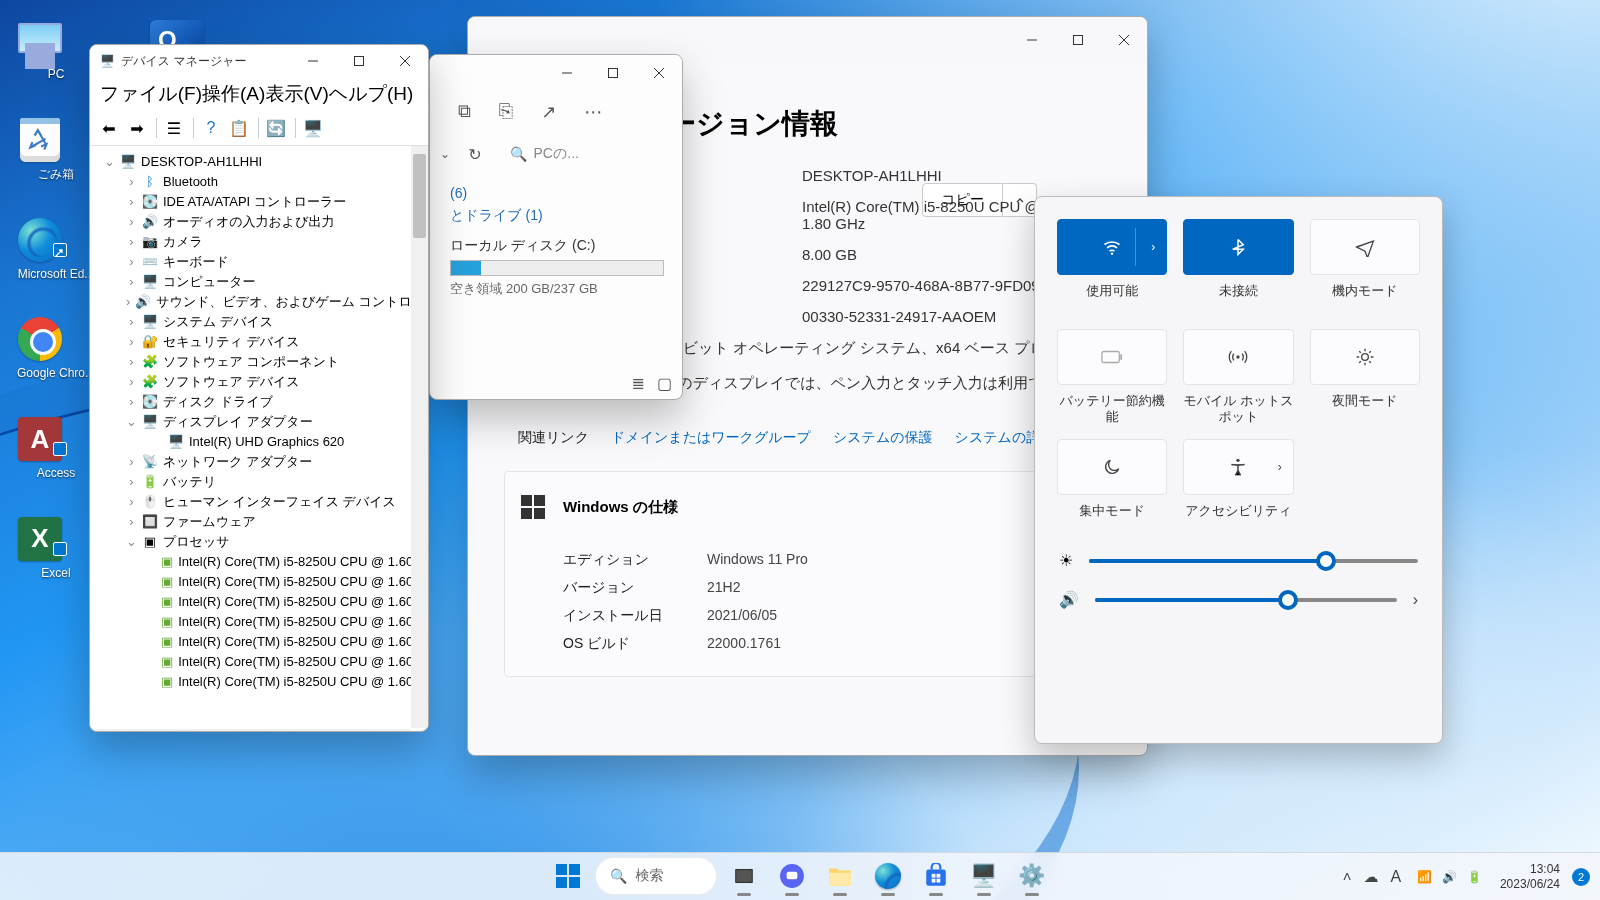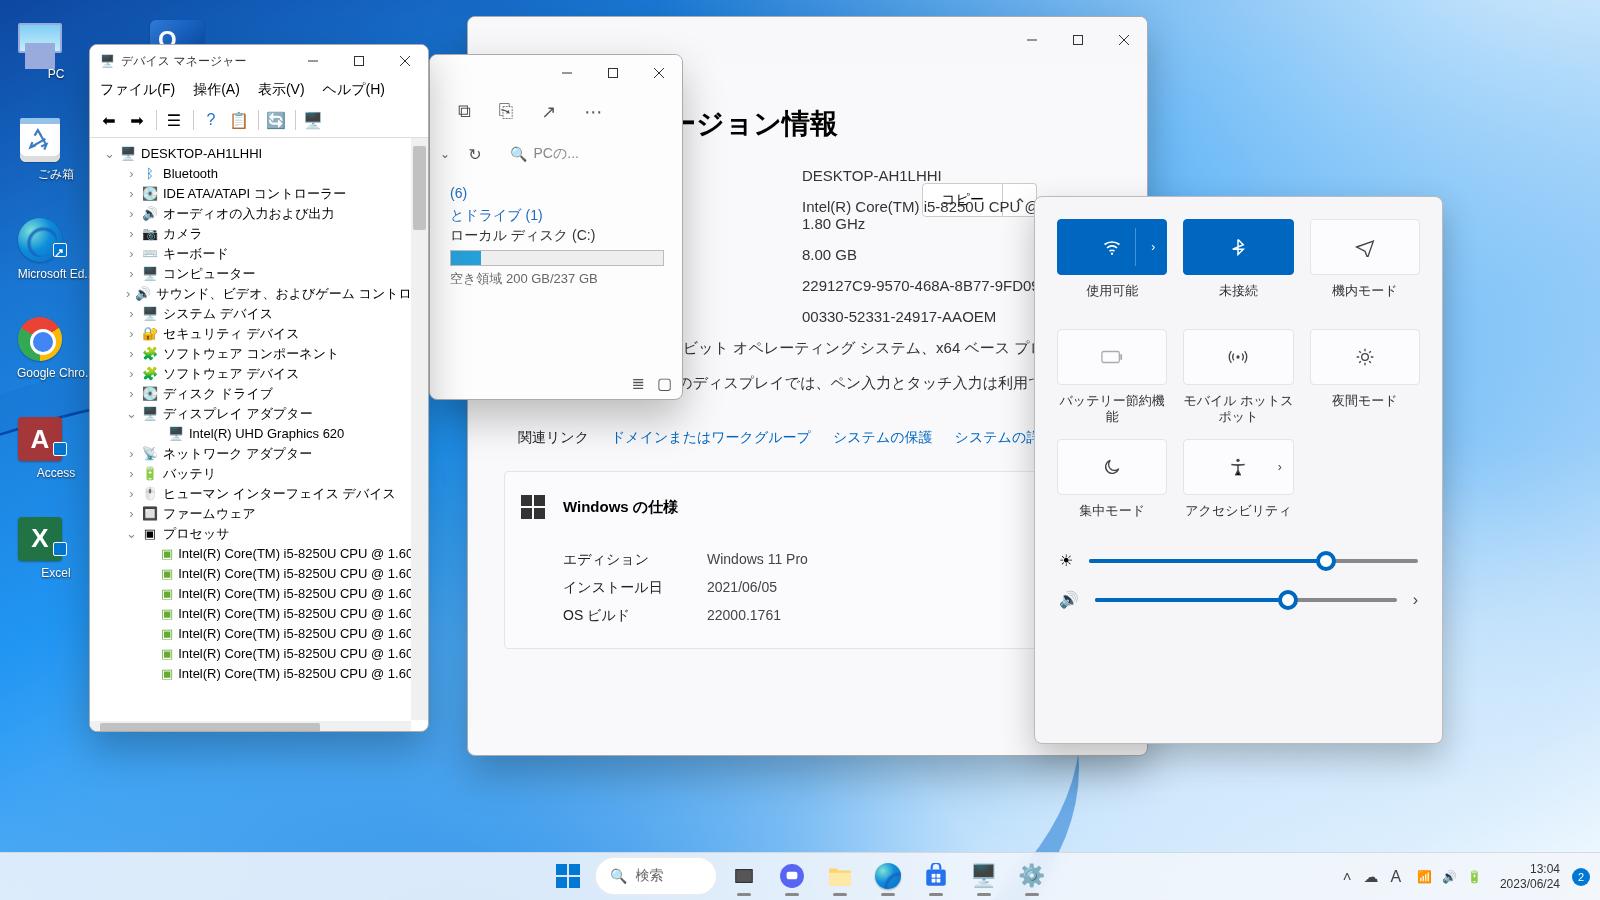--- a/index.html
+++ b/index.html
@@ -33,21 +33,21 @@
 .win{position:absolute;background:#fff;border:1px solid #ababab;border-radius:8px;box-shadow:0 18px 40px rgba(0,0,0,.25);overflow:hidden}
 .titlebar{height:32px;display:flex;align-items:center;justify-content:space-between;padding:0 0 0 10px}
 .titlebar .t{display:flex;align-items:center;gap:6px;font-size:12px;color:#333}
 .wbtns{display:flex}
 .wbtn{width:46px;height:32px;display:flex;align-items:center;justify-content:center;cursor:pointer;color:#333}
 .wbtn svg{width:10px;height:10px}
 
 
 #dm{top:44px;left:89px;width:340px;height:688px;z-index:40;border-radius:8px}
 #dm .titlebar{background:#fff;border-bottom:none}
-.dm-menu{display:flex;gap:18px;padding:4px 10px 6px;font-size:14px}
+.dm-menu{display:flex;padding:4px 10px 6px;font-size:19px}
 .dm-menu span{cursor:pointer}
 .dm-tb{display:flex;gap:0;padding:2px 6px 4px;border-bottom:1px solid #ddd;align-items:center}
 .dm-tb .tbtn{width:26px;height:26px;display:flex;align-items:center;justify-content:center;cursor:pointer;margin-right:2px}
 .dm-tb .sep{width:1px;height:20px;background:#ccc;margin:0 4px}
 .dm-tree{padding:6px 0 8px 4px;position:relative;height:600px;overflow:hidden}
 .tn{display:flex;align-items:center;gap:5px;font-size:13px;line-height:20px;white-space:nowrap;cursor:pointer;padding:0 4px}
 .tn .exp{width:11px;height:11px;display:inline-flex;align-items:center;justify-content:center;color:#888}
 .tn .dico{width:16px;height:16px;display:inline-flex;align-items:center;justify-content:center;font-size:13px}
 .tn.l1{padding-left:10px}
 .tn.l2{padding-left:32px}
@@ -61,21 +61,21 @@
 #ex{top:54px;left:429px;width:254px;height:346px;z-index:35;border-radius:8px;background:#fdfdfd}
 #ex .titlebar{height:36px;background:#fdfdfd}
 .ex-tb{display:flex;gap:28px;padding:10px 16px 12px 28px;font-size:18px;color:#555}
 .ex-tb .eb{cursor:pointer}
 .ex-addr{display:flex;align-items:center;gap:10px;padding:4px 10px 12px;justify-content:flex-end}
 .ex-addr .chev{color:#666;font-size:12px}
 .ex-addr .rfr{width:30px;height:30px;display:flex;align-items:center;justify-content:center;color:#555;cursor:pointer}
 .ex-addr .srch{flex:1;display:flex;align-items:center;gap:6px;color:#888;font-size:14px;padding-left:10px}
 .ex-body{padding:0 16px 0 10px;font-size:14px;color:#333}
 .ex-cat{color:#1f6cbf;padding:4px 0 2px 10px}
-.ex-drv{padding-left:10px;}
+.ex-drv{padding-left:10px;margin-top:10px}
 .ex-drv .nm{margin-bottom:5px}
 .ex-bar{width:214px;height:16px;border:1px solid #bcbcbc;background:#eee;position:relative}
 .ex-bar .fill{position:absolute;left:0;top:0;bottom:0;width:14%;background:#26a0da}
 .ex-free{font-size:13px;color:#666;margin-top:4px}
 .ex-footer{position:absolute;bottom:6px;right:10px;display:flex;gap:12px;color:#555;font-size:16px}
 .ex-footer .v{cursor:pointer}
 
 
 #st{top:16px;left:467px;width:681px;height:740px;z-index:30;border-radius:8px;background:#f9f9fb}
 #st .titlebar{height:46px;background:#f8f8fb}
@@ -279,20 +279,24 @@
         </div>
       <div class="t">Windows の仕様</div>
       <div style="margin-left:auto" class="copy-btn">コピー</div>
     </div>
     <div style="height:22px"></div>
     <div class="rw">
         <div class="k">エディション</div>
         <div class="v">Windows 11 Pro</div>
       </div>
     <div class="rw">
+        <div class="k">バージョン</div>
+        <div class="v">21H2</div>
+      </div>
+    <div class="rw">
         <div class="k">インストール日</div>
         <div class="v">2021/06/05</div>
       </div>
     <div class="rw">
         <div class="k">OS ビルド</div>
         <div class="v">22000.1761</div>
       </div>
   </div>
 </div>
 

